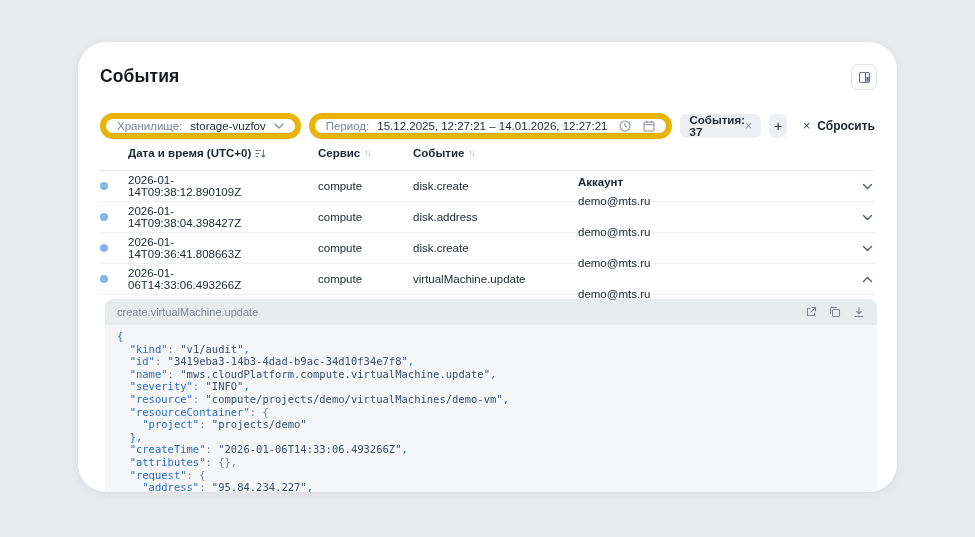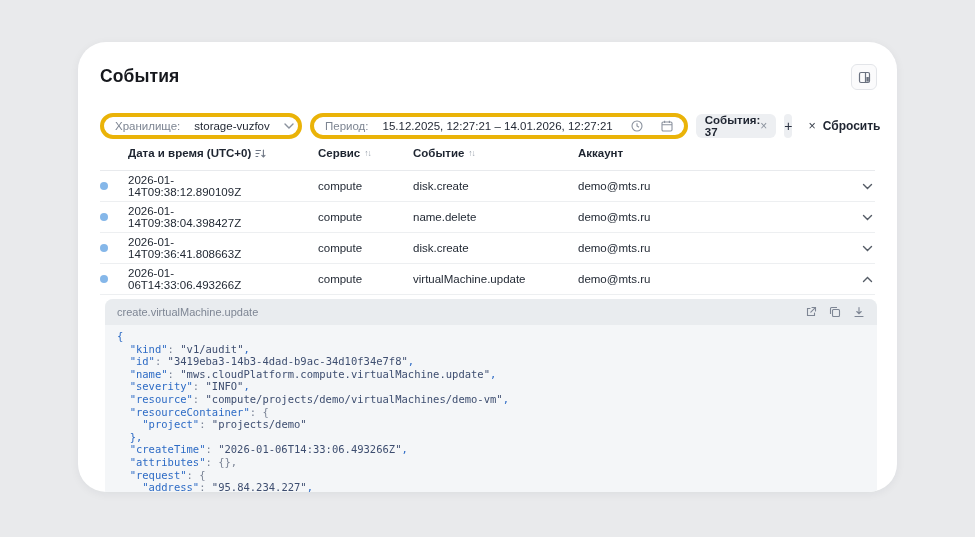--- a/index.html
+++ b/index.html
@@ -23,22 +23,22 @@
 
   .panel-btn {
     position:absolute; right:20px; top:22px; width:26px; height:26px;
     background:#fbfbfc; border:1px solid #e3e5e9; border-radius:6px;
     display:flex; align-items:center; justify-content:center; cursor:pointer;
   }
 
   
   .toolbar { margin-top:26px; display:flex; align-items:center; gap:8px; height:26px; }
   .pill {
-    height:26px; border:4px solid #eab308; border-radius:14px; background:#fff;
-    display:flex; align-items:center; gap:14px; padding:0 11px; font-size:11.5px; cursor:pointer;
+    height:26px; border:6px solid #eab308; border-radius:14px; background:#fff;
+    display:flex; align-items:center; gap:8px; padding:0 11px; font-size:11.5px; cursor:pointer;
     white-space:nowrap;
   }
   .pill-label { color:#7d8592; }
   .pill-value { color:#1f2531; font-weight:400; }
   .pill .chev-ic { margin-left:auto; }
   .pill.w-storage { width:202px; }
   .pill .ico { display:inline-flex; margin-left:4px; }
   .chip {
     height:24px; background:#edeff2; border-radius:6px; display:flex; align-items:center;
     padding:0 9px; font-size:11.5px; font-weight:600; color:#1f2531; cursor:pointer;
@@ -56,21 +56,21 @@
 
   
   .thead { margin-top:8px; display:flex; align-items:flex-start; height:24px; border-bottom:1px solid #e8eaed;
            font-size:11.5px; font-weight:700; color:#1d2430; }
   .trow { display:flex; align-items:center; height:31px; border-bottom:1px solid #edeff1;
           font-size:11.5px; color:#232a35; cursor:pointer; }
   .c-dot { width:28px; display:flex; align-items:center; }
   .c-time { width:158px; }
   .c-svc { width:95px;margin-left:32px; }
   .c-evt { width:165px; }
-  .c-acc { flex:1; }
+  .c-acc { flex:1;margin-top:29px; }
   .c-chev { width:30px; display:flex; justify-content:flex-end; }
   .dot { width:8px; height:8px; border-radius:50%; display:inline-block; }
   .sort-ud { font-size:8.5px; color:#99a0ab; letter-spacing:-1px; margin-left:4px; font-weight:400; }
   .hdr-cell { display:flex; align-items:center; }
   .chev-btn { background:none; border:none; cursor:pointer; padding:2px; display:flex; }
 
   
   .detail {
     margin-left:5px; margin-top:4px; width:772px; height:210px;
     background:#f4f6f8; border-radius:8px; overflow:hidden;
@@ -197,21 +197,21 @@
               </span>
             </button>
           </span>
         </div>
         <div class="trow">
           <span class="c-dot">
             <span class="dot" style="background: rgb(133, 183, 233);"></span>
           </span>
           <span class="c-time">2026-01-14T09:38:04.398427Z</span>
           <span class="c-svc">compute</span>
-          <span class="c-evt">name.delete</span>
+          <span class="c-evt">disk.address</span>
           <span class="c-acc">demo@mts.ru</span>
           <span class="c-chev">
             <button class="chev-btn">
               <span>
                 <svg width="11" height="7" viewBox="0 0 11 7" fill="none" stroke="#555c66" stroke-width="1.4" stroke-linecap="round">
                   <path d="M1.5 1.5 L5.5 5.5 L9.5 1.5"></path>
                 </svg>
               </span>
             </button>
           </span>

